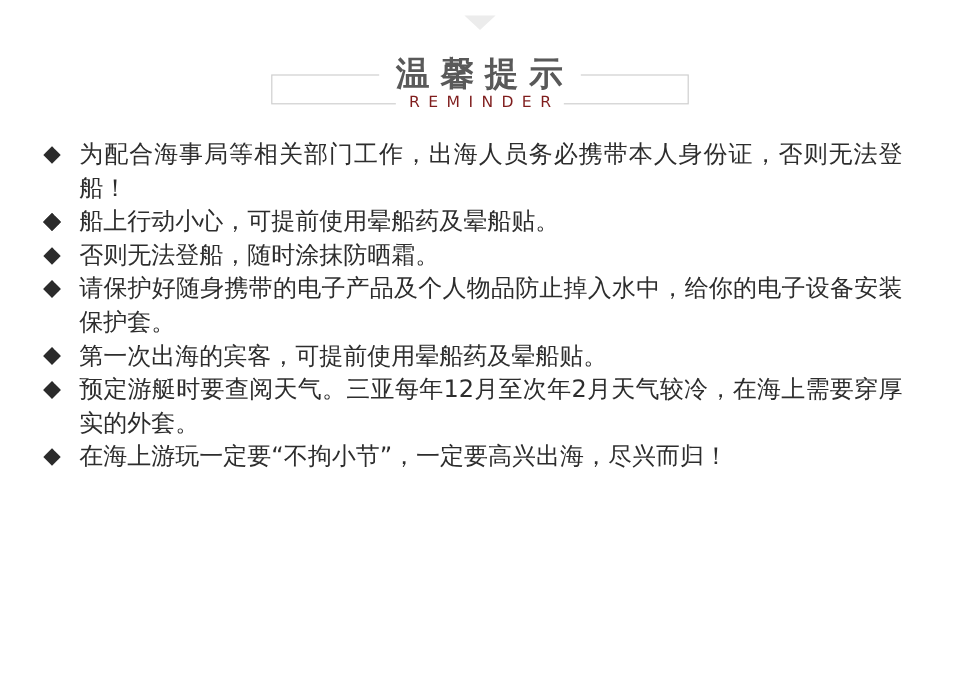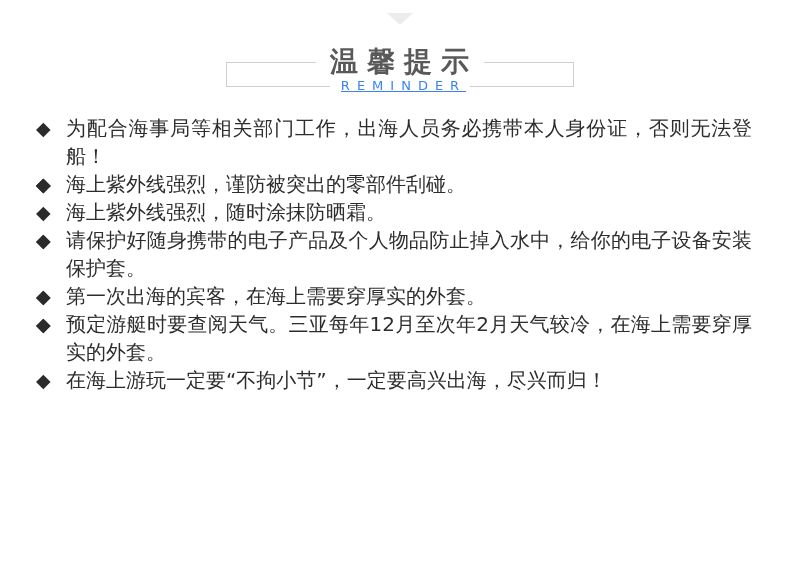--- a/index.html
+++ b/index.html
@@ -51,23 +51,22 @@
   .header-subtitle {
     position: absolute;
     left: 50%;
     transform: translateX(-50%);
     bottom: -8px;
     padding: 0 4px 0 11px;
     background: #ffffff;
     font-size: 13px;
     line-height: 16px;
     letter-spacing: 7px;
-    color: #3b82f6;
+    color: #7f1d1d;
     white-space: nowrap;
-    text-decoration: underline;
   }
   
   .tips-list {
     list-style: none;
     margin: 27px 0 0 36px;
     padding: 0;
     width: 716px;
   }
   .tip-item {
     position: relative;
@@ -96,24 +95,24 @@
   <div class="header-frame">
     <h1 class="header-title">温馨提示</h1>
     <div class="header-subtitle">REMINDER</div>
   </div>
 
   <ul class="tips-list">
       <li class="tip-item"><span class="diamond">◆</span><span class="tip-text">为配合海事局等相关部门工作，出海人员务必携带本人身份证，否则无法登船！</span></li>
       <li class="tip-item"><span class="diamond">◆</span></li>
       <li class="tip-item"><span class="diamond">◆</span></li>
       <li class="tip-item"><span class="diamond">◆</span></li>
-      <li class="tip-item"><span class="diamond">◆</span><span class="tip-text">海上紫外线强烈，谨防被突出的零部件刮碰。</span></li>
-      <li class="tip-item"><span class="diamond">◆</span><span class="tip-text">海上紫外线强烈，随时涂抹防晒霜。</span></li>
+      <li class="tip-item"><span class="diamond">◆</span><span class="tip-text">船上行动小心，可提前使用晕船药及晕船贴。</span></li>
+      <li class="tip-item"><span class="diamond">◆</span><span class="tip-text">否则无法登船，随时涂抹防晒霜。</span></li>
       <li class="tip-item"><span class="diamond">◆</span></li>
       <li class="tip-item"><span class="diamond">◆</span><span class="tip-text">请保护好随身携带的电子产品及个人物品防止掉入水中，给你的电子设备安装保护套。</span></li>
       <li class="tip-item"><span class="diamond">◆</span></li>
-      <li class="tip-item"><span class="diamond">◆</span><span class="tip-text">第一次出海的宾客，在海上需要穿厚实的外套。</span></li>
+      <li class="tip-item"><span class="diamond">◆</span><span class="tip-text">第一次出海的宾客，可提前使用晕船药及晕船贴。</span></li>
       <li class="tip-item"><span class="diamond">◆</span></li>
       <li class="tip-item"><span class="diamond">◆</span><span class="tip-text">预定游艇时要查阅天气。三亚每年12月至次年2月天气较冷，在海上需要穿厚实的外套。</span></li>
       <li class="tip-item"><span class="diamond">◆</span><span class="tip-text">在海上游玩一定要“不拘小节”，一定要高兴出海，尽兴而归！</span></li>
     </ul>
 
 </div>
 
 </body></html>

